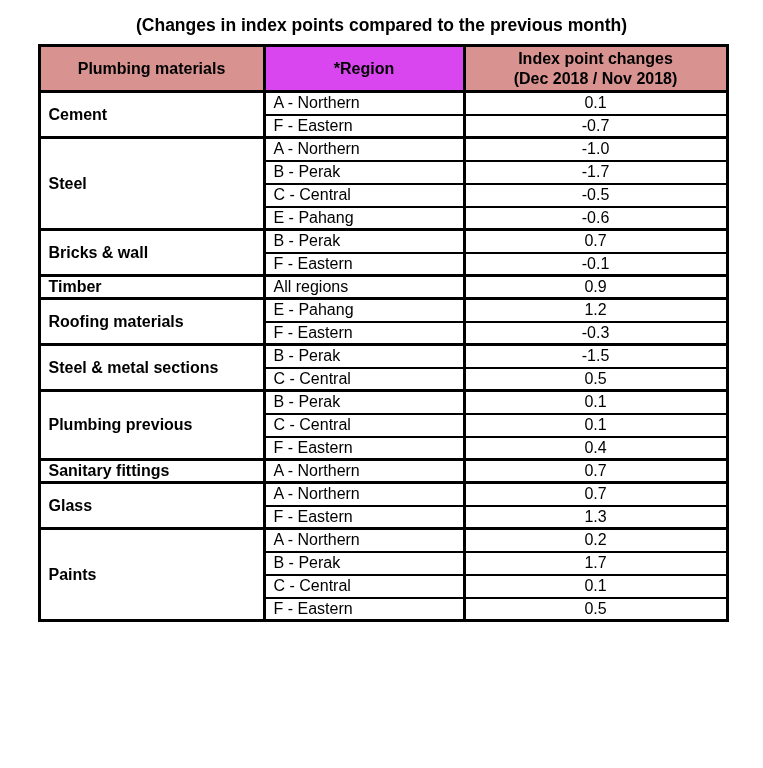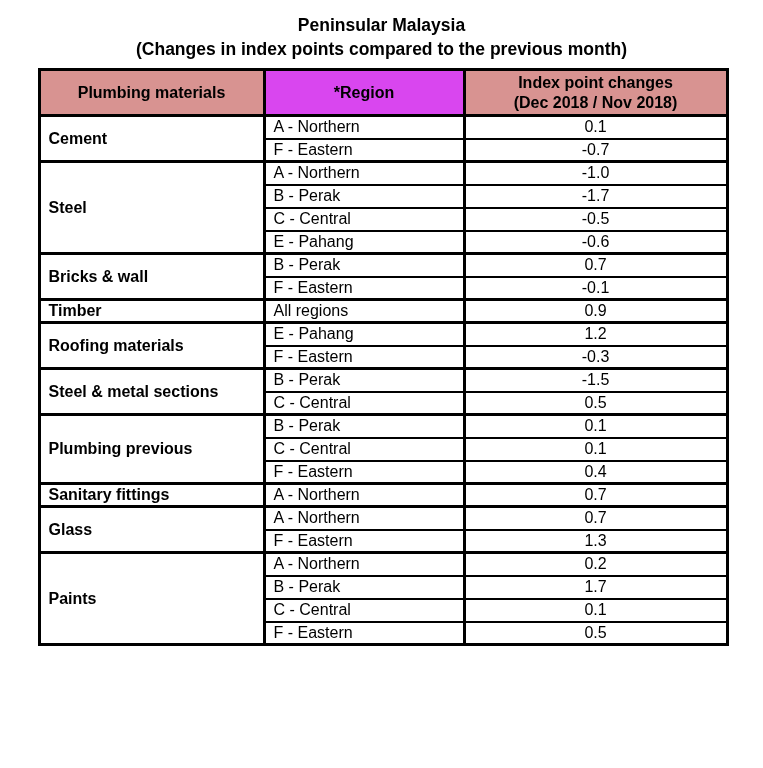--- a/index.html
+++ b/index.html
@@ -47,21 +47,20 @@
   td.material { font-weight: bold; border-bottom: 3px solid #000; }
   td.value { text-align: center; padding: 0 4px; }
   td.group-end { border-bottom: 3px solid #000; }
   tr:last-child td { border-bottom: 3px solid #000; }
 </style>
 </head>
 <body>
 
 <div class="page">
   <div class="title">
-    <div>Peninsular Malaysia</div>
     <div>(Changes in index points compared to the previous month)</div>
   </div>
 
   <div class="table-wrap">
     <table>
       <colgroup>
         <col style="width:225px">
         <col style="width:200px">
         <col style="width:263px">
       </colgroup>

